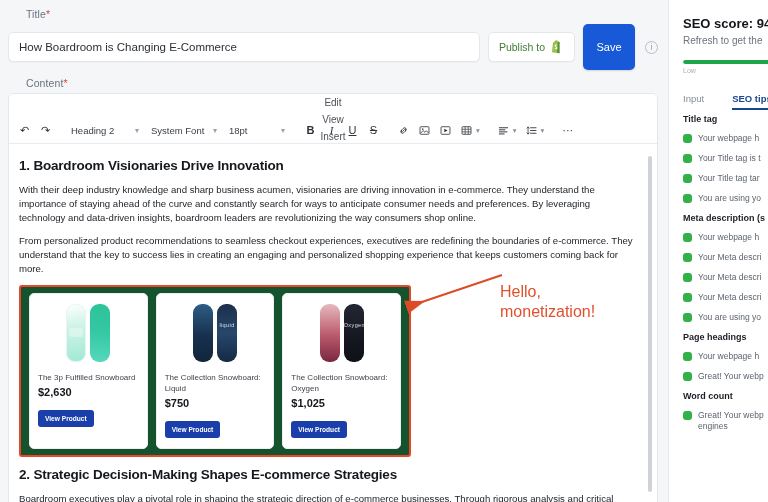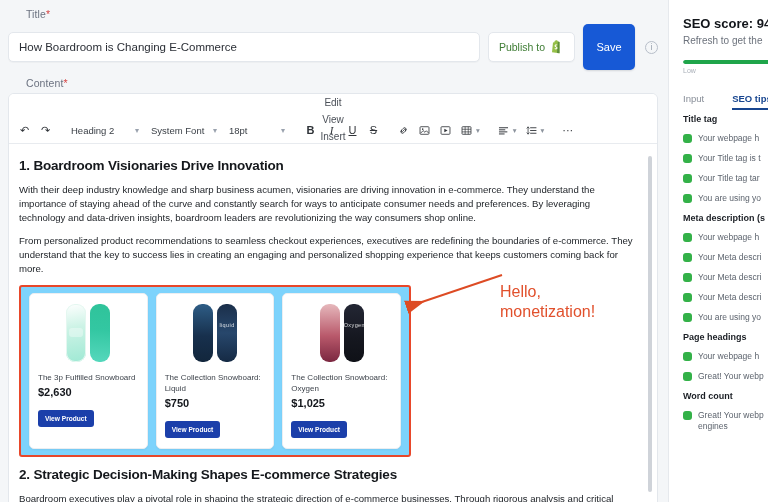--- a/index.html
+++ b/index.html
@@ -154,21 +154,21 @@
   }
 
   
   .product-strip {
     position: relative;
     border: 2px solid #e8472a;
     border-radius: 3px;
     padding: 6px 8px;
     margin: 8px 0 10px 0;
     width: 392px;
-    background: #7dd3fc;
+    background: #14532d;
   }
   .cards { display: flex; gap: 8px; }
   .card {
     width: 122px;
     background: #fff;
     border: 1px solid #eceef1;
     border-radius: 5px;
     padding: 8px 8px 10px 8px;
     box-shadow: 0 1px 2px rgba(16,24,40,.05);
   }

